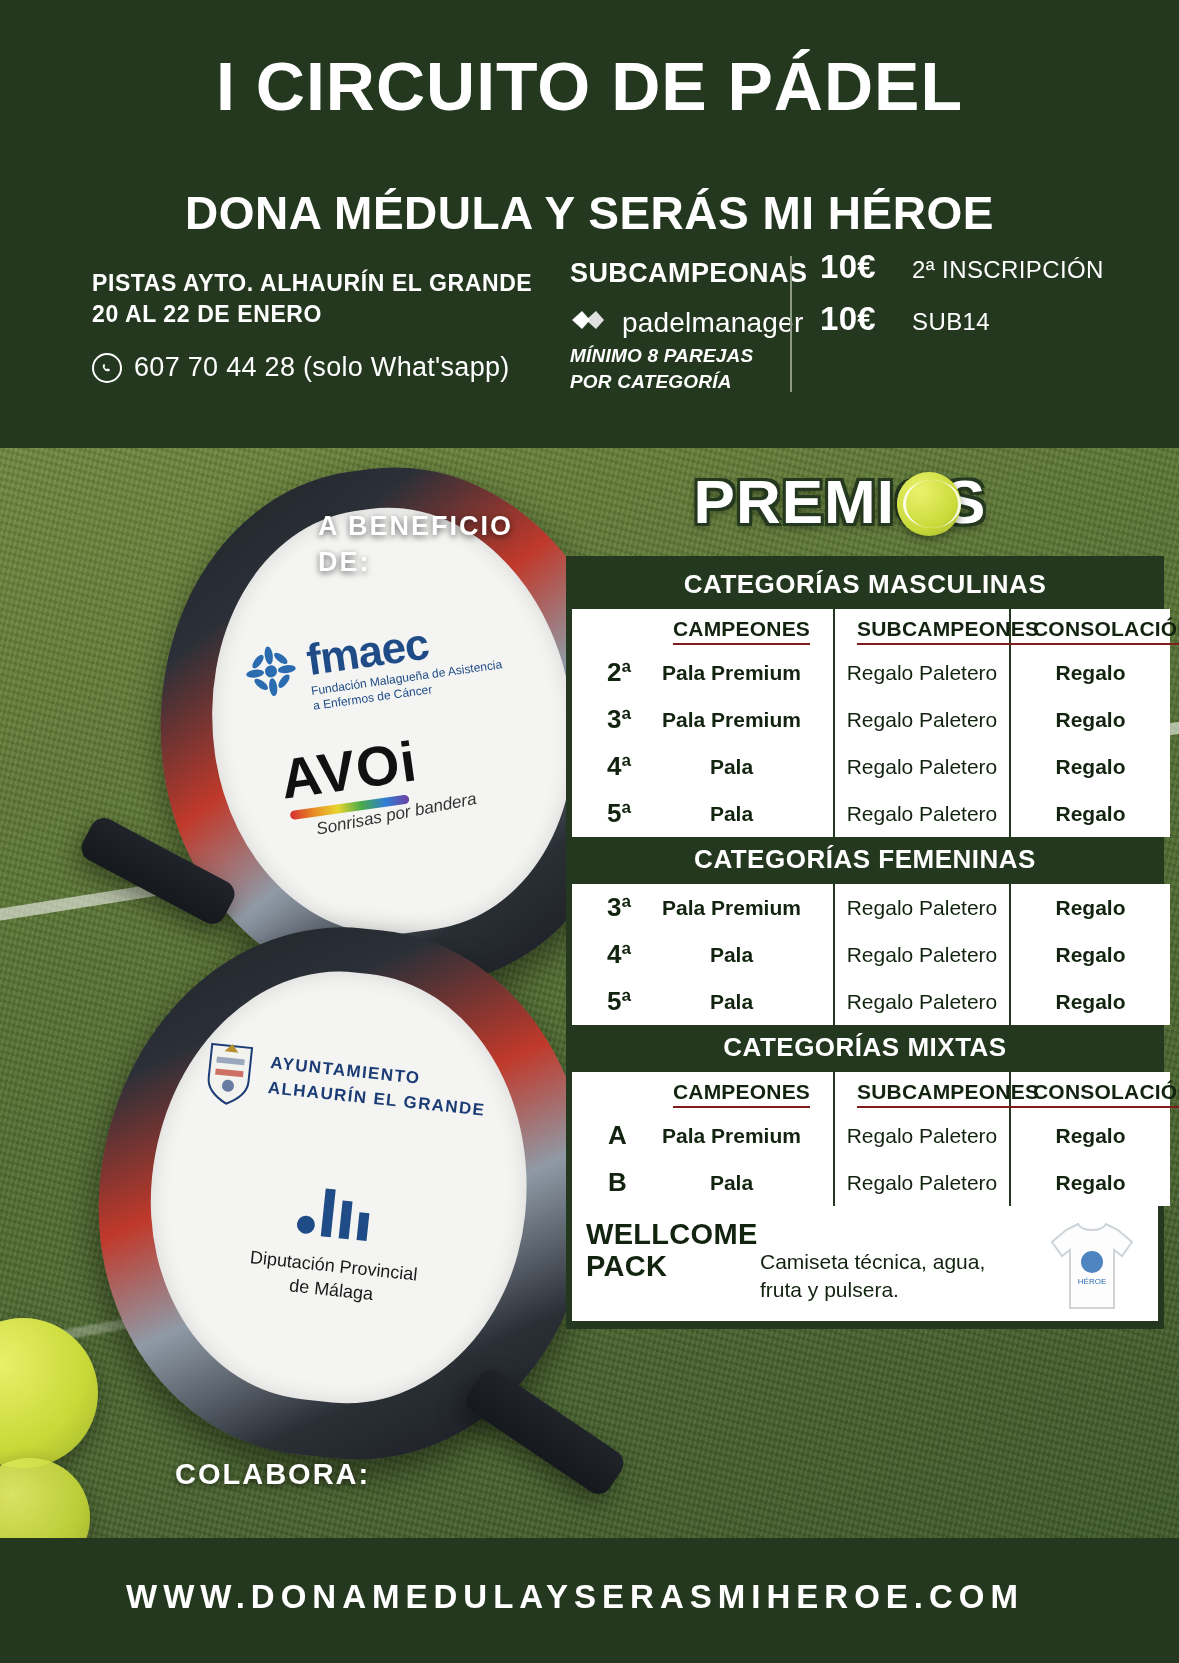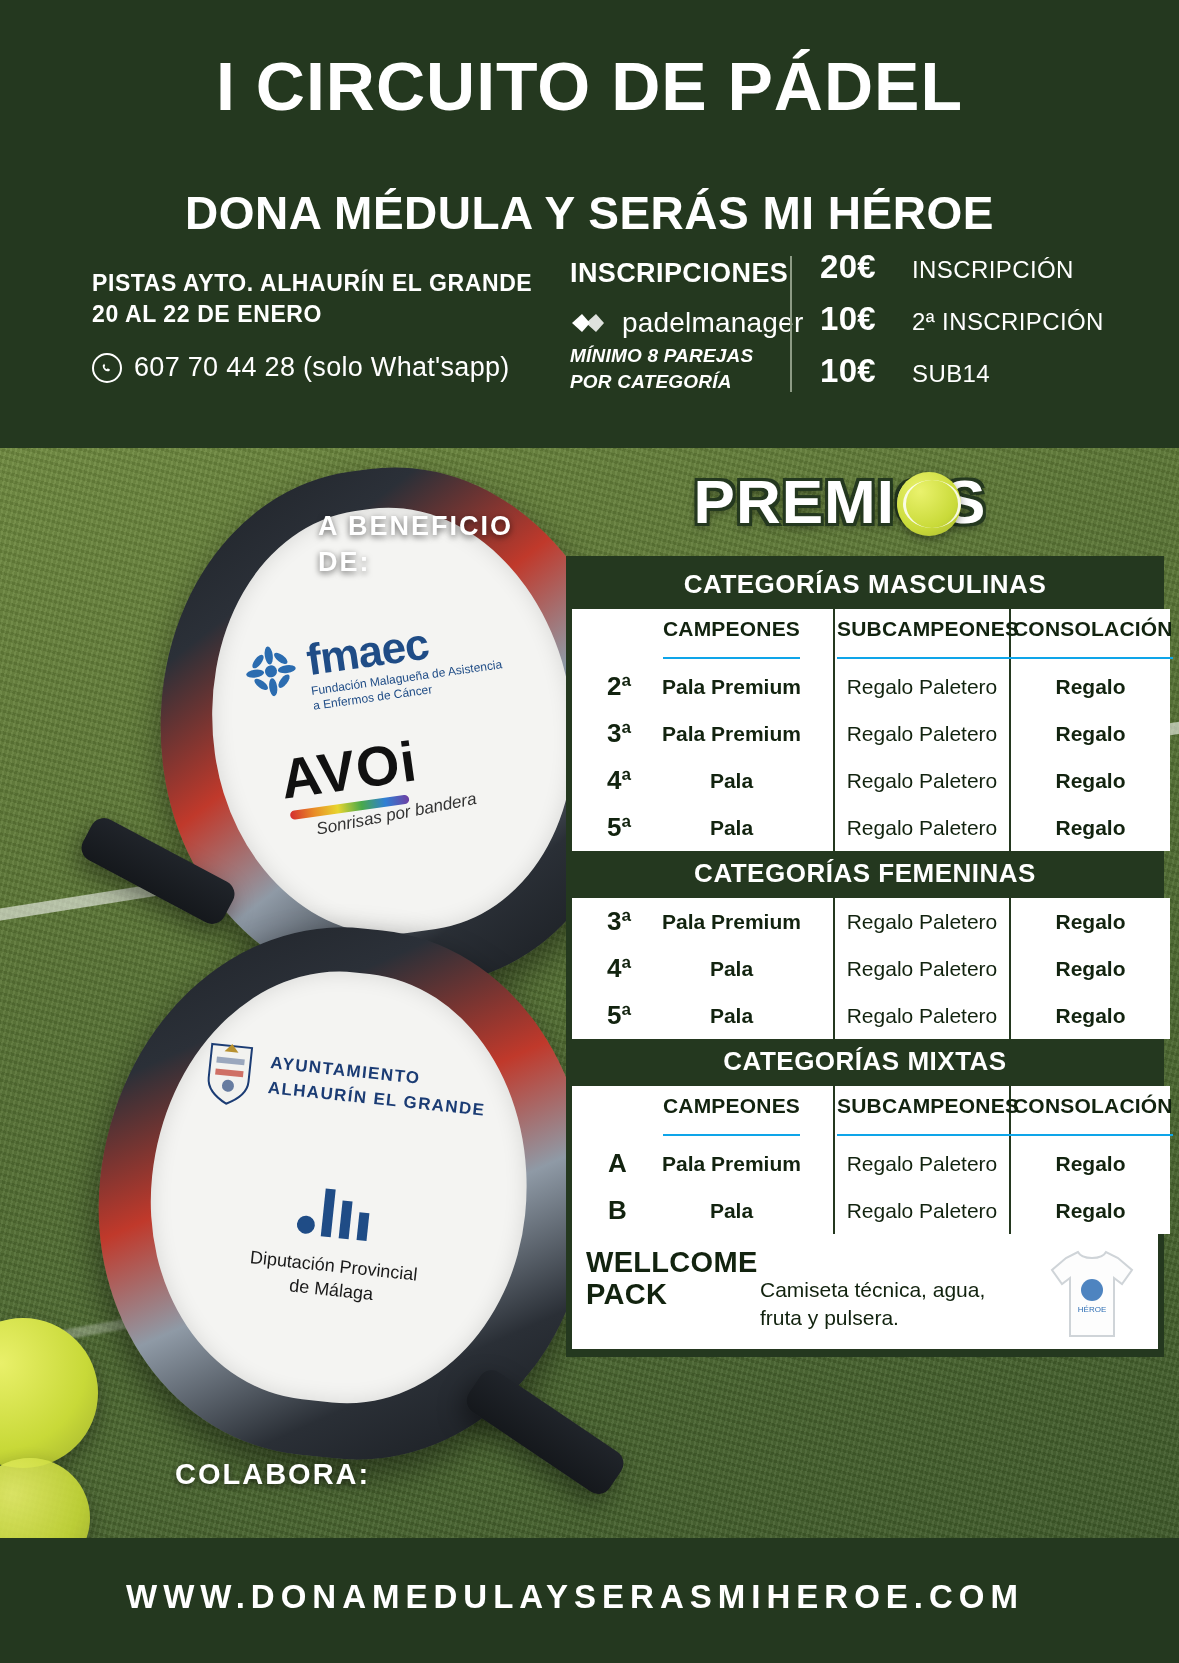--- a/index.html
+++ b/index.html
@@ -92,21 +92,20 @@
     width: 220px;
     color: #ffffff;
   }
   .insc-title {
     font-size: 27px;
     font-weight: bold;
     letter-spacing: 0.4px;
   }
   .pm-row {
     display: flex;
-    align-items: center;
     margin-top: 18px;
   }
   .pm-logo {
     width: 42px; height: 26px;
     margin-right: 10px;
     position: relative;
   }
   .pm-name {
     font-size: 28px;
     letter-spacing: 0.2px;
@@ -392,23 +391,24 @@
     color: #12230f;
     padding: 8px 2px;
   }
   table.ptab th {
     font-weight: bold;
     font-size: 21px;
     letter-spacing: 0.2px;
     padding-bottom: 4px;
   }
   table.ptab th span.u {
-    border-bottom: 2px solid #0ea5e9;
-    padding-bottom: 16px;
+    border-bottom: 2px solid #7f1d1d;
+    padding-bottom: 2px;
     display: inline-block;
+    margin-left: 20px;
   }
   table.ptab td.cat {
     font-weight: bold;
     width: 52px;
     font-size: 26px;
     padding-left: 35px;
   }
   table.ptab td.camp { font-weight: bold; }
   table.ptab td.sub, table.ptab td.cons { font-weight: normal; }
   table.ptab td.cons { font-weight: bold; }
@@ -487,41 +487,37 @@
     <div class="phone-row">
       <span class="wa-icon">
         <svg width="16" height="16" viewBox="0 0 24 24" aria-hidden="true">
           <path fill="#ffffff" d="M7.2 5.5c.4 0 .7.2.9.6l1 2.2c.1.3.1.6-.1.9l-.7.9c-.2.2-.2.5-.1.7.6 1.2 1.7 2.3 2.9 2.9.3.1.5.1.7-.1l.9-.7c.3-.2.6-.2.9-.1l2.2 1c.4.2.6.5.6.9 0 1.3-1.1 2.3-2.4 2.3-4.6 0-8.4-3.8-8.4-8.4 0-1.3 1-2.3 2.3-2.3z"></path>
         </svg>
       </span>
       <span class="phone-text">607 70 44 28 (solo What'sapp)</span>
     </div>
 
     <div class="insc-block">
-      <div class="insc-title">INSCRIPCIONES</div>
+      <div class="insc-title">SUBCAMPEONAS</div>
       <div class="pm-row">
         <span class="pm-logo">
           <svg width="42" height="26" viewBox="0 0 42 26" aria-hidden="true">
             <path fill="#ffffff" d="M2 13 L12 4 L20 13 L12 22 Z"></path>
             <path fill="#ffffff" d="M16 13 L26 4 L34 13 L26 22 Z" opacity="0.85"></path>
           </svg>
         </span>
         <span class="pm-name">padelmanager</span>
       </div>
       <div class="insc-min">MÍNIMO 8 PAREJAS
 POR CATEGORÍA</div>
     </div>
 
     <div class="vrule"></div>
 
     <div class="price-table">
-      <div class="price-row">
-        <span class="price-amt">20€</span>
-        <span class="price-label">INSCRIPCIÓN</span>
-      </div>
       <div class="price-row">
         <span class="price-amt">10€</span>
         <span class="price-label">2ª INSCRIPCIÓN</span>
       </div>
       <div class="price-row">
         <span class="price-amt">10€</span>
         <span class="price-label">SUB14</span>
       </div>
     </div>
   </div>

